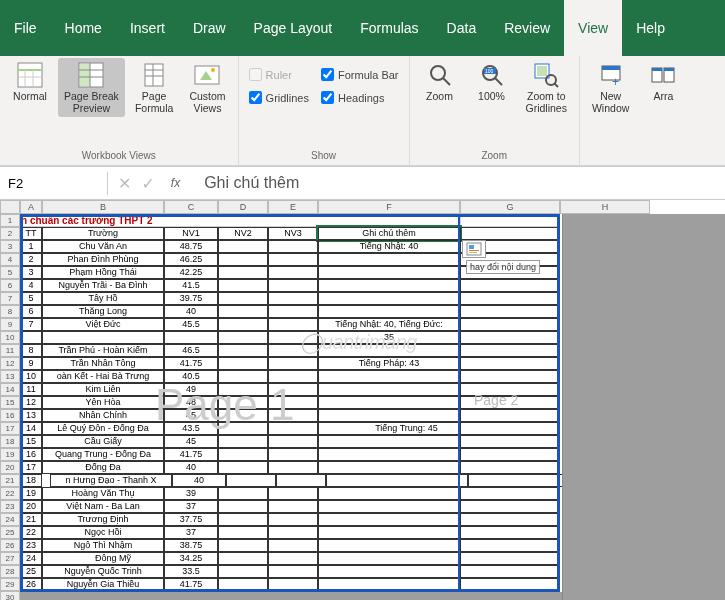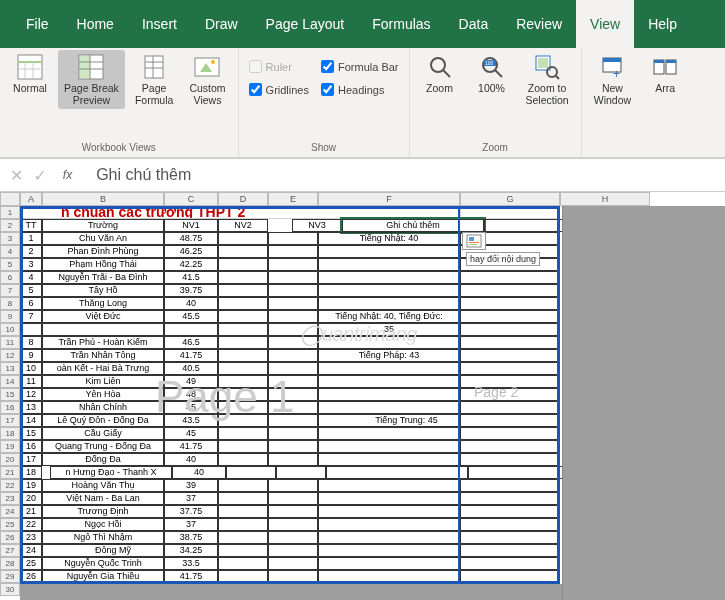--- a/index.html
+++ b/index.html
@@ -1,19 +1,19 @@
 <!DOCTYPE html>
 <html><head>
 <meta charset="utf-8">
 <style>
 * { margin: 0; padding: 0; box-sizing: border-box; font-family: 'Segoe UI', Arial, sans-serif; user-select: none; }
 body { width: 725px; height: 600px; background: #f0f0f0; overflow: hidden; position: relative; }
 
 
-.tabs { background: #217346; height: 48px; display: flex; align-items: center; padding-left: 12px; }
+.tabs { background: #217346; height: 56px; display: flex; align-items: center; padding-left: 0; }
 .tab { color: #fff; font-size: 14px; padding: 10px 14px; cursor: pointer; height: 100%; display: flex; align-items: center; }
 .tab.active { background: #f3f2f1; color: #217346; }
 
 
 .ribbon { background: #f3f2f1; height: 110px; display: flex; border-bottom: 1px solid #d4d4d4; }
 .rgroup { display: flex; flex-direction: column; padding: 2px 6px; border-right: 1px solid #ddd; height: 100%; }
 .rgroup-body { display: flex; flex: 1; align-items: flex-start; gap: 4px; }
 .rgroup-label { font-size: 10px; color: #666; text-align: center; margin-bottom: 2px; }
 .big-btn { display: flex; flex-direction: column; align-items: center; padding: 3px 6px; min-width: 48px; cursor: pointer; border-radius: 3px; }
 .big-btn.active { background: #c6c6c6; }
@@ -45,21 +45,21 @@
 .c-d { width: 50px; }
 .c-e { width: 50px; }
 .c-f { width: 142px; }
 
 
 .pb-outer { position: absolute; border: 3px solid #1a56b8; pointer-events: none; }
 .pb-v { position: absolute; border-right: 2px solid #1a56b8; pointer-events: none; }
 .watermark { position: absolute; font-size: 44px; color: #ccc; font-family: Arial; pointer-events: none; font-weight: normal; }
 
 
-.title-row { color: #c00000; font-weight: bold; font-size: 14px; text-align: left; padding-left: 40px; }
+.title-row { color: #c00000; font-weight: bold; font-size: 10px; text-align: left; }
 
 .ctx-tag { position: absolute; background: #fff; border: 1px solid #999; font-size: 9px; padding: 1px 3px; display: flex; align-items: center; gap: 3px; color: #333; }
 
 .qtm-logo { position: absolute; font-size: 20px; color: #ddd; font-family: Arial; pointer-events: none; font-style: italic; letter-spacing: -0.5px; }
 .qtm-logo .q { color: #d0d0d0; }
 
 
 svg { display: block; }
 </style>
 </head>
@@ -184,21 +184,21 @@
       <div class="big-btn">
         <span class="ico">
             <svg width="26" height="26">
               <rect x="2" y="2" width="14" height="14" fill="#fff" stroke="#2e75c6"></rect>
               <rect x="4" y="4" width="10" height="10" fill="#c5e0b4"></rect>
               <circle cx="18" cy="18" r="5" fill="none" stroke="#555" stroke-width="2"></circle>
               <line x1="21" y1="21" x2="25" y2="25" stroke="#555" stroke-width="2"></line>
             </svg>
           </span>
         <span class="lbl" style="white-space:pre-line;">Zoom to
-Selection</span>
+Gridlines</span>
       </div>
     </div>
     <div class="rgroup-label">Zoom</div>
   </div>
 
   <div class="rgroup" style="border-right:none;">
     <div class="rgroup-body">
       <div class="big-btn">
         <span class="ico">
             <svg width="26" height="26">
@@ -220,20 +220,21 @@
             </svg>
           </span>
         <span class="lbl">Arra</span>
       </div>
     </div>
     <div class="rgroup-label">&nbsp;</div>
   </div>
 </div>
 
 <div class="fbar">
+  <input class="namebox" value="F2" style="">
   <div class="fbtns">
     <span style="color:#bbb;">✕</span>
     <span style="color:#bbb;">✓</span>
     <span class="fx">fx</span>
   </div>
   <input class="finput" value="Ghi chú thêm" style="">
 </div>
 
 <div class="grid-wrap">
   <div class="left-area" style="position:relative; width:100%;">
@@ -286,21 +287,21 @@
     <div class="cells" id="cells">
         <div class="row">
           <div class="cell title-row" style="width: 440px;">n chuẩn các trường THPT 2</div>
           <div class="cell" style="width: 100px;"></div>
         </div>
         <div class="row">
           <div class="cell c-a" style="border: 1px solid rgb(51, 51, 51); font-weight: normal;">TT</div>
           <div class="cell c-b" style="border: 1px solid rgb(51, 51, 51); font-weight: normal;">Trường</div>
           <div class="cell c-c" style="border: 1px solid rgb(51, 51, 51); font-weight: normal;">NV1</div>
           <div class="cell c-d" style="border: 1px solid rgb(51, 51, 51); font-weight: normal;">NV2</div>
-          <div class="cell c-e" style="border: 1px solid rgb(51, 51, 51); font-weight: normal; margin-left: 24px;">NV3</div>
+          <div class="cell c-e" style="border: 1px solid rgb(51, 51, 51); font-weight: normal;">NV3</div>
           <div class="cell c-f" style="border: 1px solid rgb(51, 51, 51); font-weight: normal; outline: rgb(33, 115, 70) solid 2px;">Ghi chú thêm</div>
           <div class="cell" style="width: 100px; border: 1px solid rgb(51, 51, 51); font-weight: normal;"></div>
         </div>
         <div class="row">
           <div class="cell c-a" style="border: 1px solid rgb(51, 51, 51);">1</div>
           <div class="cell c-b" style="border: 1px solid rgb(51, 51, 51);">Chu Văn An</div>
           <div class="cell c-c" style="border: 1px solid rgb(51, 51, 51); text-align: center;">48.75</div>
           <div class="cell c-d" style="border: 1px solid rgb(51, 51, 51);"></div>
           <div class="cell c-e" style="border: 1px solid rgb(51, 51, 51);"></div>
           <div class="cell c-f" style="border: 1px solid rgb(51, 51, 51);">Tiếng Nhật: 40</div>

